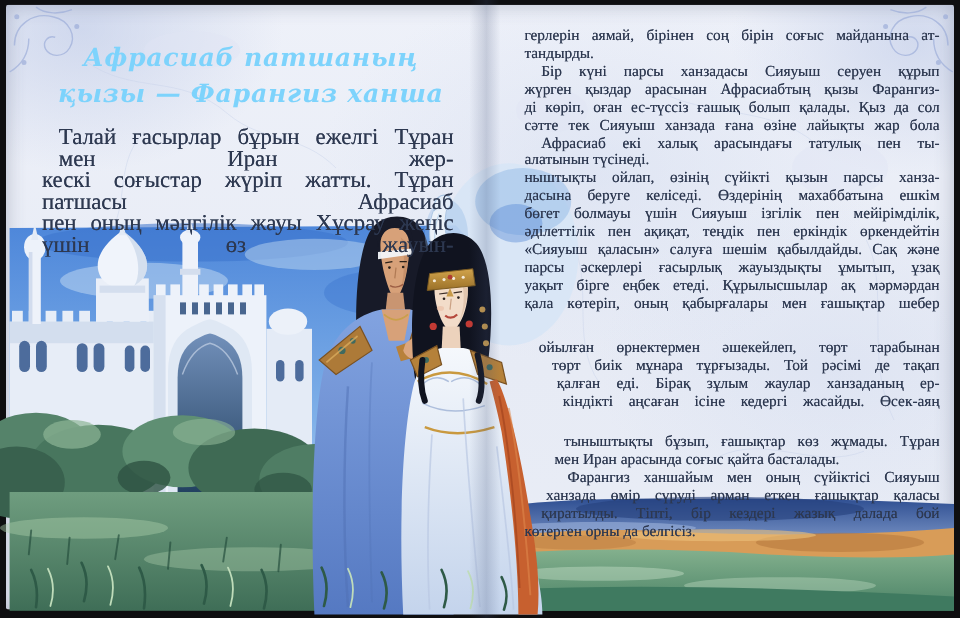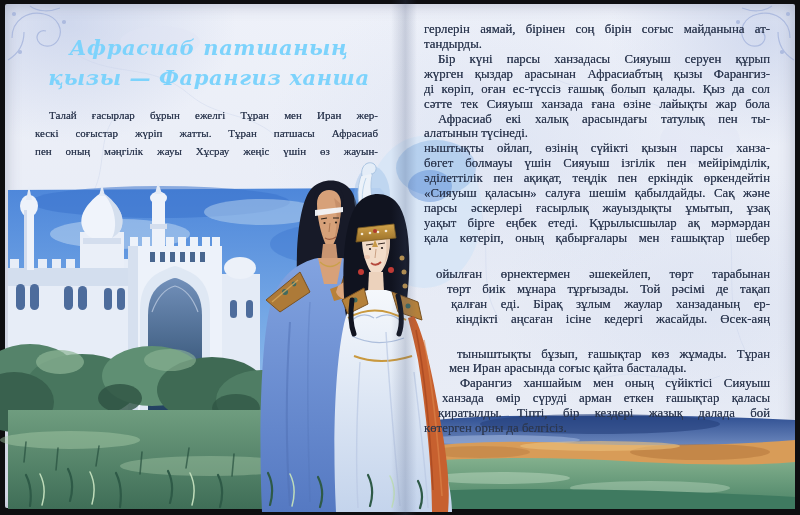--- a/index.html
+++ b/index.html
@@ -12,23 +12,23 @@
       radial-gradient(ellipse 320px 220px at 62% 28%, rgba(206,216,238,.4), transparent 72%),
       radial-gradient(ellipse 280px 200px at 88% 60%, rgba(206,216,238,.35), transparent 72%),
       linear-gradient(180deg,#eef1f9 0%,#e7ebf5 60%,#e9edf6 100%);
     box-shadow: inset 0 0 16px rgba(58,70,104,.30);}
   .illus{position:absolute;inset:0;z-index:1;pointer-events:none;}
   .page-title{position:absolute;left:28px;top:33px;width:362px;text-align:center;z-index:2;
     color:#7dd3fc;font-style:italic;font-weight:600;}
   .page-title .t{font-size:21px;line-height:30px;letter-spacing:.6px;
     font-family:"DejaVu Serif","Liberation Serif",serif;}
   .story{position:absolute;z-index:2;color:#2d3850;text-shadow:0 0 .5px rgba(45,56,80,.85);}
-  .story-left{left:35px;top:106px;width:343px;font-size:11px;}
+  .story-left{left:35px;top:106px;width:343px;font-size:19px;}
   .story-left .tl{line-height:18px;}
-  .story-right{left:424px;top:22px;width:346px;font-size:12.8px;}
+  .story-right{left:437px;top:22px;width:346px;font-size:12.8px;}
   .story-right .tl{line-height:14.92px;}
   .tl{text-align:justify;text-align-last:justify;overflow:hidden;}
   .tl.end{text-align-last:left;}
   .gutter-shadow{position:absolute;left:391px;top:0;bottom:0;width:26px;z-index:3;pointer-events:none;
     background:linear-gradient(90deg,rgba(66,80,116,0) 0%,rgba(66,80,116,.16) 42%,
                rgba(66,80,116,.22) 55%,rgba(66,80,116,0) 100%);}
 </style>
 </head>
 <body>
 
@@ -335,20 +335,21 @@
   <div class="story story-right">
       <div class="tl">герлерін аямай, бірінен соң бірін соғыс майданына ат-</div>
       <div class="tl end">тандырды.</div>
       <div class="tl" style="padding-left: 14px;">Бір күні парсы ханзадасы Сияуыш серуен құрып</div>
       <div class="tl">жүрген қыздар арасынан Афрасиабтың қызы Фарангиз-</div>
       <div class="tl">ді көріп, оған ес-түссіз ғашық болып қалады. Қыз да сол</div>
       <div class="tl">сәтте тек Сияуыш ханзада ғана өзіне лайықты жар бола</div>
       <div class="tl" style="padding-left: 14px;">Афрасиаб екі халық арасындағы татулық пен ты-</div>
       <div class="tl end">алатынын түсінеді.</div>
       <div class="tl">ныштықты ойлап, өзінің сүйікті қызын парсы ханза-</div>
+      <div class="tl">дасына беруге келіседі. Өздерінің махаббатына ешкім</div>
       <div class="tl">бөгет болмауы үшін Сияуыш ізгілік пен мейірімділік,</div>
       <div class="tl">әділеттілік пен ақиқат, теңдік пен еркіндік өркендейтін</div>
       <div class="tl">«Сияуыш қаласын» салуға шешім қабылдайды. Сақ және</div>
       <div class="tl">парсы әскерлері ғасырлық жауыздықты ұмытып, ұзақ</div>
       <div class="tl">уақыт бірге еңбек етеді. Құрылысшылар ақ мәрмәрдан</div>
       <div class="tl">қала көтеріп, оның қабырғалары мен ғашықтар шебер</div>
       <div class="tl" style="padding-left: 12px; margin-top: 21px;">ойылған өрнектермен әшекейлеп, төрт тарабынан</div>
       <div class="tl" style="padding-left: 23px;">төрт биік мұнара тұрғызады. Той рәсімі де тақап</div>
       <div class="tl" style="padding-left: 27px;">қалған еді. Бірақ зұлым жаулар ханзаданың ер-</div>
       <div class="tl" style="padding-left: 32px;">кіндікті аңсаған ісіне кедергі жасайды. Өсек-аяң</div>

